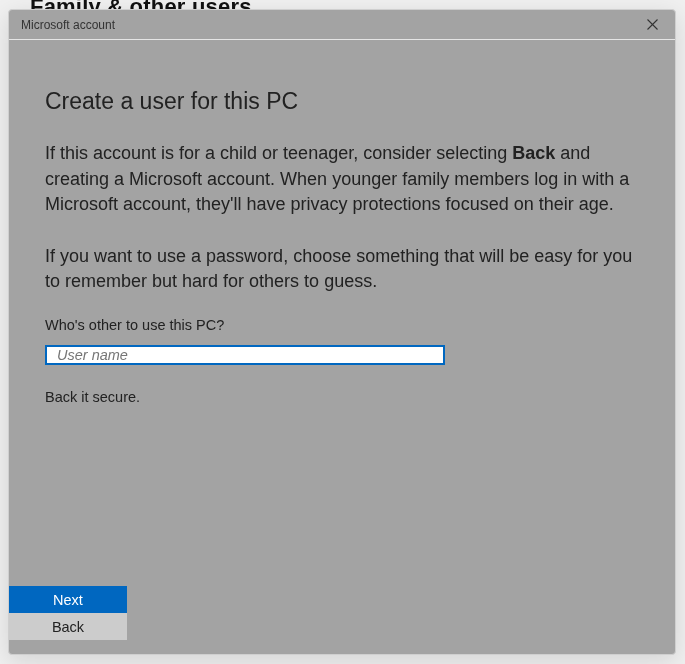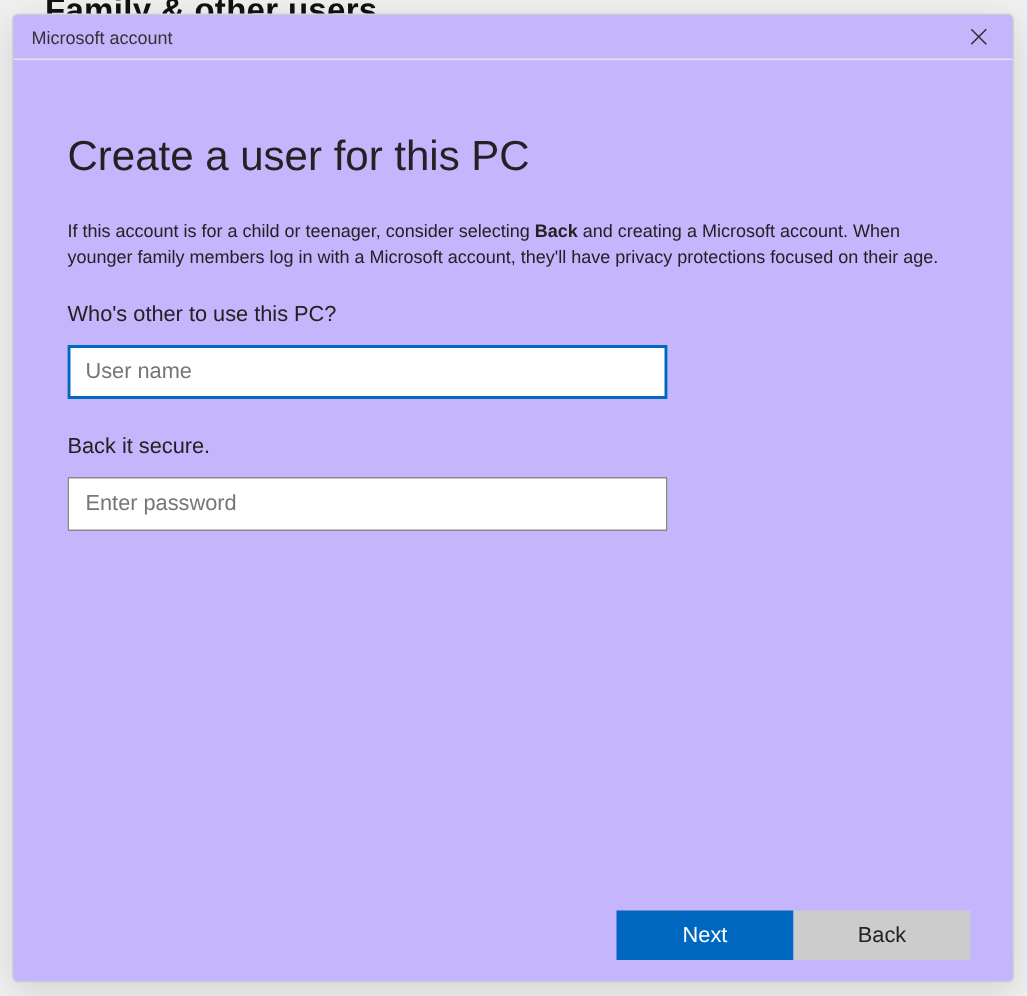--- a/index.html
+++ b/index.html
@@ -19,21 +19,21 @@
       font-weight: 700;
       color: #111;
       letter-spacing: 0.2px;
     }
     .dialog {
       position: absolute;
       top: 9px;
       left: 8px;
       width: 668px;
       height: 646px;
-      background: #c4b5fd;
+      background: #a3a3a3;
       border: 1px solid #cfcfcf;
       border-radius: 4px;
       box-shadow: 0 6px 24px rgba(0,0,0,0.12);
       display: flex;
       flex-direction: column;
     }
     .titlebar {
       height: 30px;
       display: flex;
       align-items: center;
@@ -52,60 +52,62 @@
       cursor: pointer;
       color: #333;
     }
     .content {
       flex: 1;
       padding: 48px 36px 0 36px;
       color: #222;
       overflow: auto;
     }
     h1.page-title {
-      font-size: 28px;
+      font-size: 23px;
       font-weight: 400;
       color: #222;
       margin-bottom: 20px;
     }
     .para {
-      font-size: 12px;
+      font-size: 18px;
       line-height: 1.42;
       margin-bottom: 22px;
       color: #222;
       margin-top: 26px;
     }
     .para b { font-weight: 700; }
     .section-label {
       font-size: 14.5px;
       margin-bottom: 12px;
       color: #222;
     }
     .field {
       display: block;
       width: 400px;
-      height: 36px;
+      height: 20px;
       padding: 0 11px;
       font-size: 14.5px;
       font-family: inherit;
       color: #222;
       background: #fff;
       border: 1px solid #8a8a8a;
       outline: none;
       margin-bottom: 12px;
+      font-style: italic;
     }
     .field::placeholder { color: #767676; }
     .field.focused { border: 2px solid #0067c0; padding: 0 10px; }
     .spacer-after-username { height: 12px; }
     .footer {
       height: 68px;
       display: flex;
-      align-items: flex-end;
+      align-items: flex-start;
       justify-content: flex-end;
       padding: 0 28px 14px 0;
+      flex-direction: column;
     }
     .btn {
       width: 118px;
       height: 33px;
       font-size: 14.5px;
       font-family: inherit;
       border: none;
       cursor: pointer;
       display: inline-flex;
       align-items: center;
@@ -132,27 +134,27 @@
   </div>
 
   <div class="content">
 
     <h1 class="page-title">Create a user for this PC</h1>
 
     <p class="para">
       <span>If this account is for a child or teenager, consider selecting </span><b>Back</b><span> and creating a Microsoft account. When younger family members log in with a Microsoft account, they'll have privacy protections focused on their age.</span>
     </p>
 
+    <p class="para">If you want to use a password, choose something that will be easy for you to remember but hard for others to guess.</p>
 
     <div class="section-label">Who's other to use this PC?</div>
     <input type="text" class="field focused" placeholder="User name" style="">
     <div class="spacer-after-username"></div>
 
     <div class="section-label">Back it secure.</div>
-    <input type="password" class="field" placeholder="Enter password" style="">
 
   </div>
 
   <div class="footer">
     <button class="btn btn-primary">Next</button>
     <button class="btn btn-secondary">Back</button>
   </div>
 
 </div>
 

